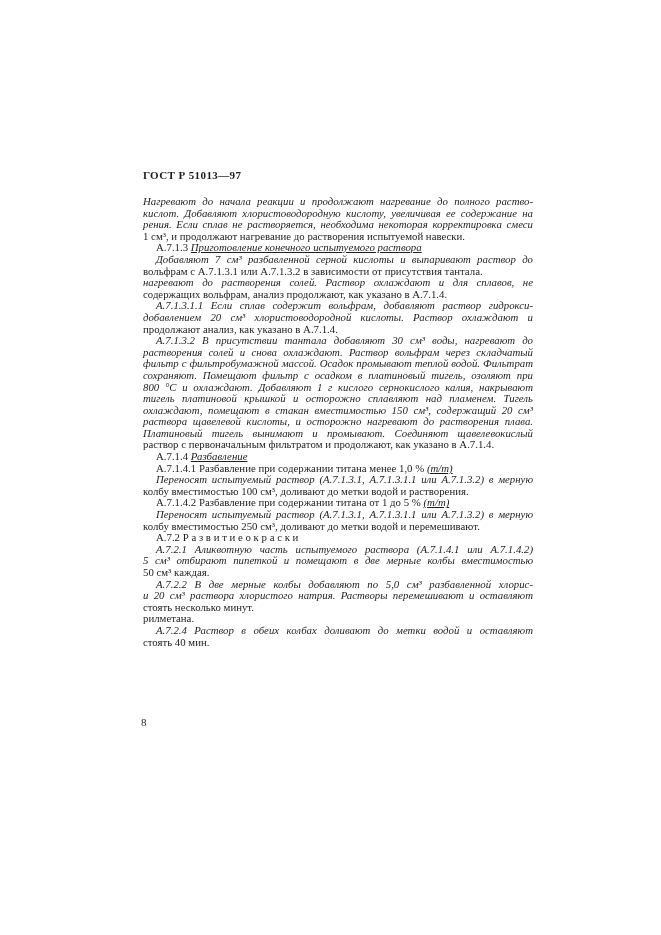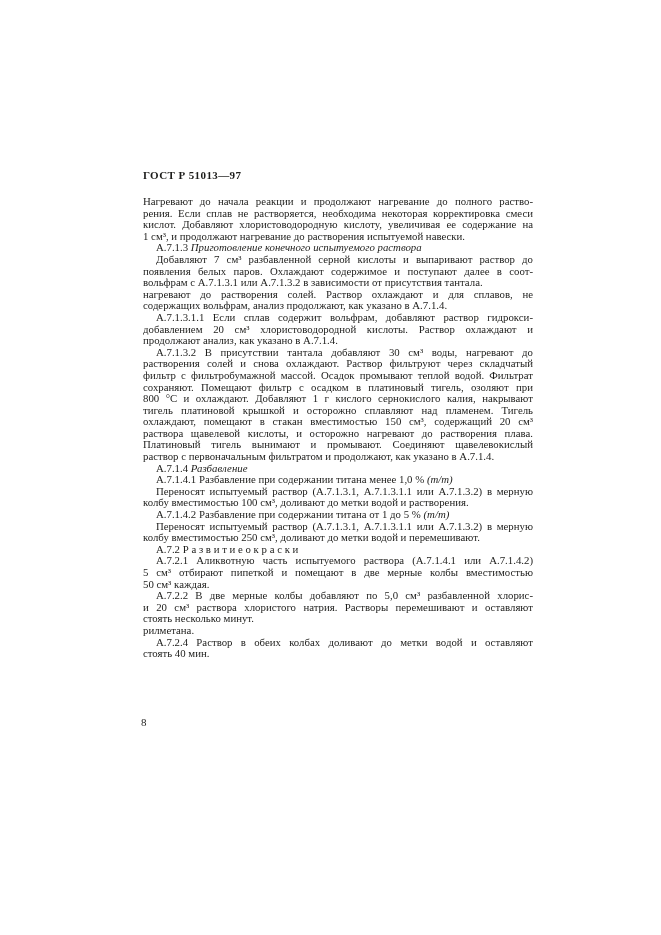--- a/index.html
+++ b/index.html
@@ -33,65 +33,65 @@
     font-size: 10.8px;
     line-height: 11.6px;
   }
   .para { margin: 0; padding: 0; }
   .line {
     text-align: justify;
     min-height: 11.6px;
   }
   .line.just {
     text-align-last: justify;
+    font-style: italic;
   }
   .line.ind {
     text-indent: 13px;
   }
-  .it { font-style: italic; }
+  .it { font-style: italic; text-decoration: underline; }
   .page-number {
     position: absolute;
     left: 141px;
     top: 716px;
     font-size: 11px;
   }
 </style>
 </head>
 <body>
 
 <div class="page" style="color: rgb(29, 29, 27); background: rgb(255, 255, 255);">
   <div class="gost-header">ГОСТ Р 51013—97</div>
 
   <div class="text-block">
       <div class="para">
         <div class="line just"><span>Нагревают до начала реакции и продолжают нагревание до полного раство-</span></div>
+        <div class="line just"><span>кислот. Добавляют хлористоводородную кислоту, увеличивая ее содержание на</span></div>
         <div class="line just"><span>рения. Если сплав не растворяется, необходима некоторая корректировка смеси</span></div>
-        <div class="line just"><span>кислот. Добавляют хлористоводородную кислоту, увеличивая ее содержание на</span></div>
         <div class="line"><span>1 см³, и продолжают нагревание до растворения испытуемой навески.</span></div>
       </div>
       <div class="para">
         <div class="line ind"><span>А.7.1.3 </span><span class="it">Приготовление конечного испытуемого раствора</span></div>
       </div>
       <div class="para">
         <div class="line just ind"><span>Добавляют 7 см³ разбавленной серной кислоты и выпаривают раствор до</span></div>
-        <div class="line just"><span>появления белых паров. Охлаждают содержимое и поступают далее в соот-</span></div>
         <div class="line"><span>вольфрам с А.7.1.3.1 или А.7.1.3.2 в зависимости от присутствия тантала.</span></div>
       </div>
       <div class="para">
         <div class="line just"><span>нагревают до растворения солей. Раствор охлаждают и для сплавов, не</span></div>
         <div class="line"><span>содержащих вольфрам, анализ продолжают, как указано в А.7.1.4.</span></div>
       </div>
       <div class="para">
         <div class="line just ind"><span>А.7.1.3.1.1 Если сплав содержит вольфрам, добавляют раствор гидрокси-</span></div>
         <div class="line just"><span>добавлением 20 см³ хлористоводородной кислоты. Раствор охлаждают и</span></div>
         <div class="line"><span>продолжают анализ, как указано в А.7.1.4.</span></div>
       </div>
       <div class="para">
         <div class="line just ind"><span>А.7.1.3.2 В присутствии тантала добавляют 30 см³ воды, нагревают до</span></div>
-        <div class="line just"><span>растворения солей и снова охлаждают. Раствор фильтруют через складчатый</span></div>
+        <div class="line just"><span>растворения солей и снова охлаждают. Раствор вольфрам через складчатый</span></div>
         <div class="line just"><span>фильтр с фильтробумажной массой. Осадок промывают теплой водой. Фильтрат</span></div>
         <div class="line just"><span>сохраняют. Помещают фильтр с осадком в платиновый тигель, озоляют при</span></div>
         <div class="line just"><span>800 °С и охлаждают. Добавляют 1 г кислого сернокислого калия, накрывают</span></div>
         <div class="line just"><span>тигель платиновой крышкой и осторожно сплавляют над пламенем. Тигель</span></div>
         <div class="line just"><span>охлаждают, помещают в стакан вместимостью 150 см³, содержащий 20 см³</span></div>
         <div class="line just"><span>раствора щавелевой кислоты, и осторожно нагревают до растворения плава.</span></div>
         <div class="line just"><span>Платиновый тигель вынимают и промывают. Соединяют щавелевокислый</span></div>
         <div class="line"><span>раствор с первоначальным фильтратом и продолжают, как указано в А.7.1.4.</span></div>
       </div>
       <div class="para">

